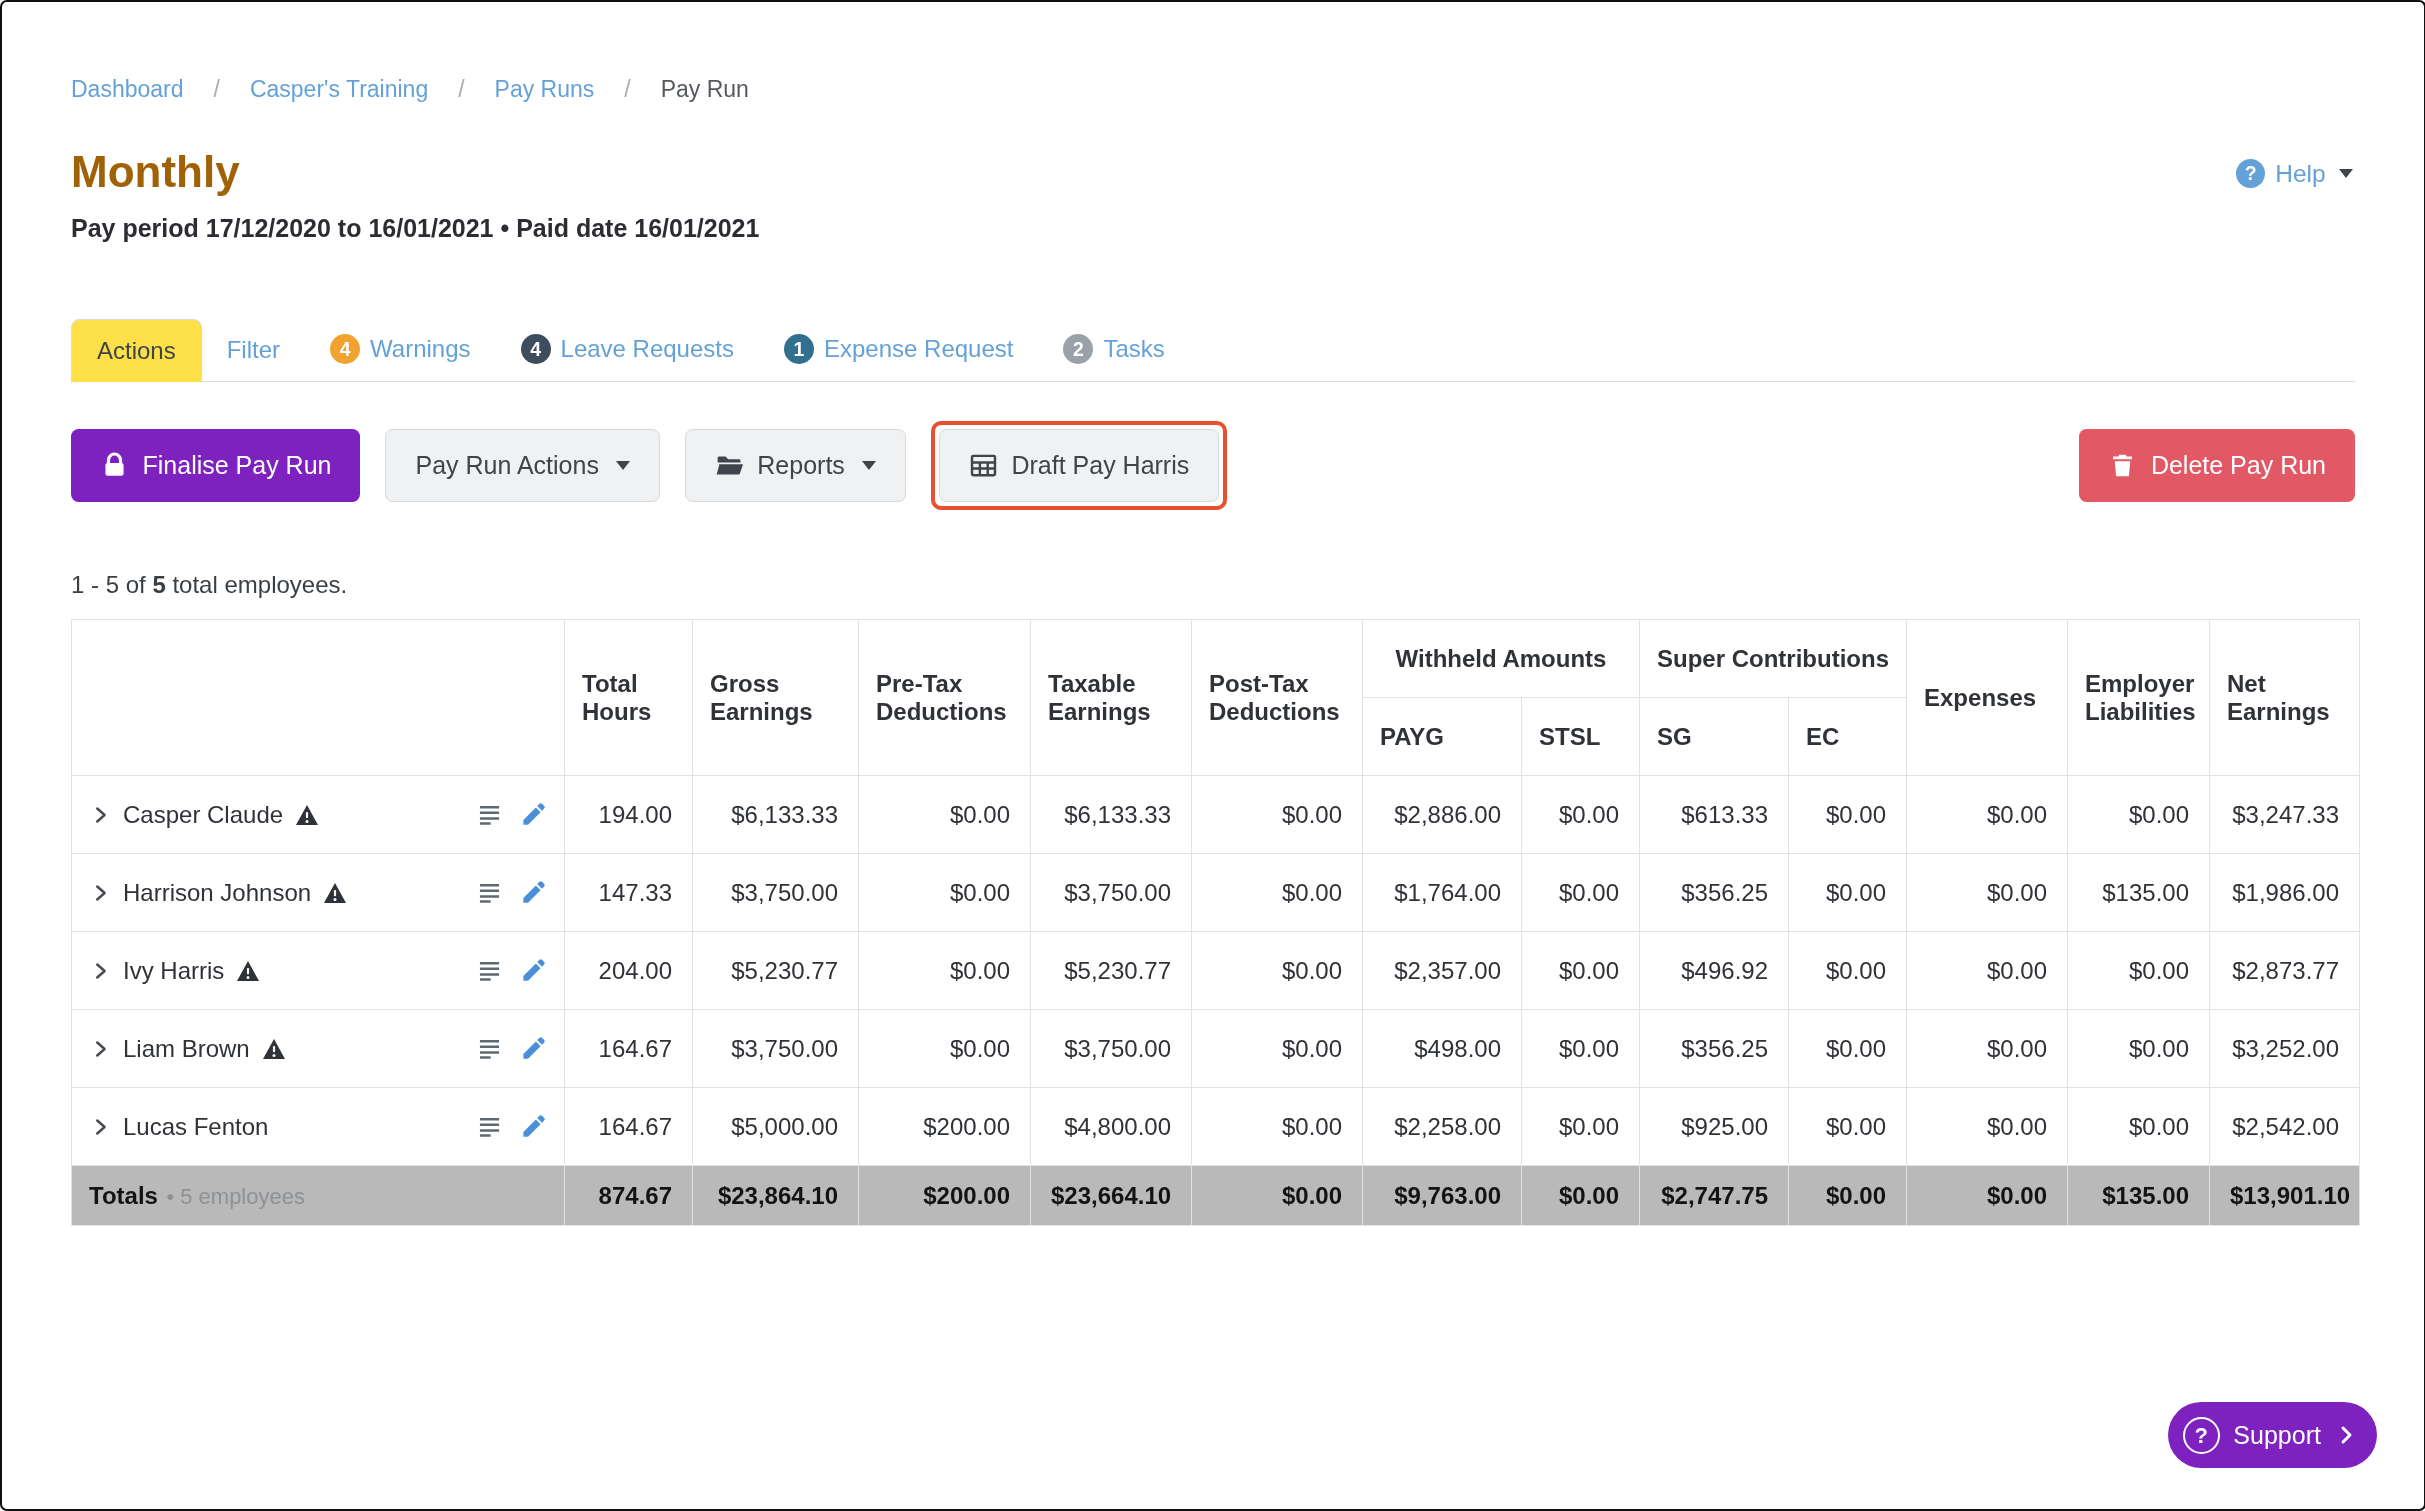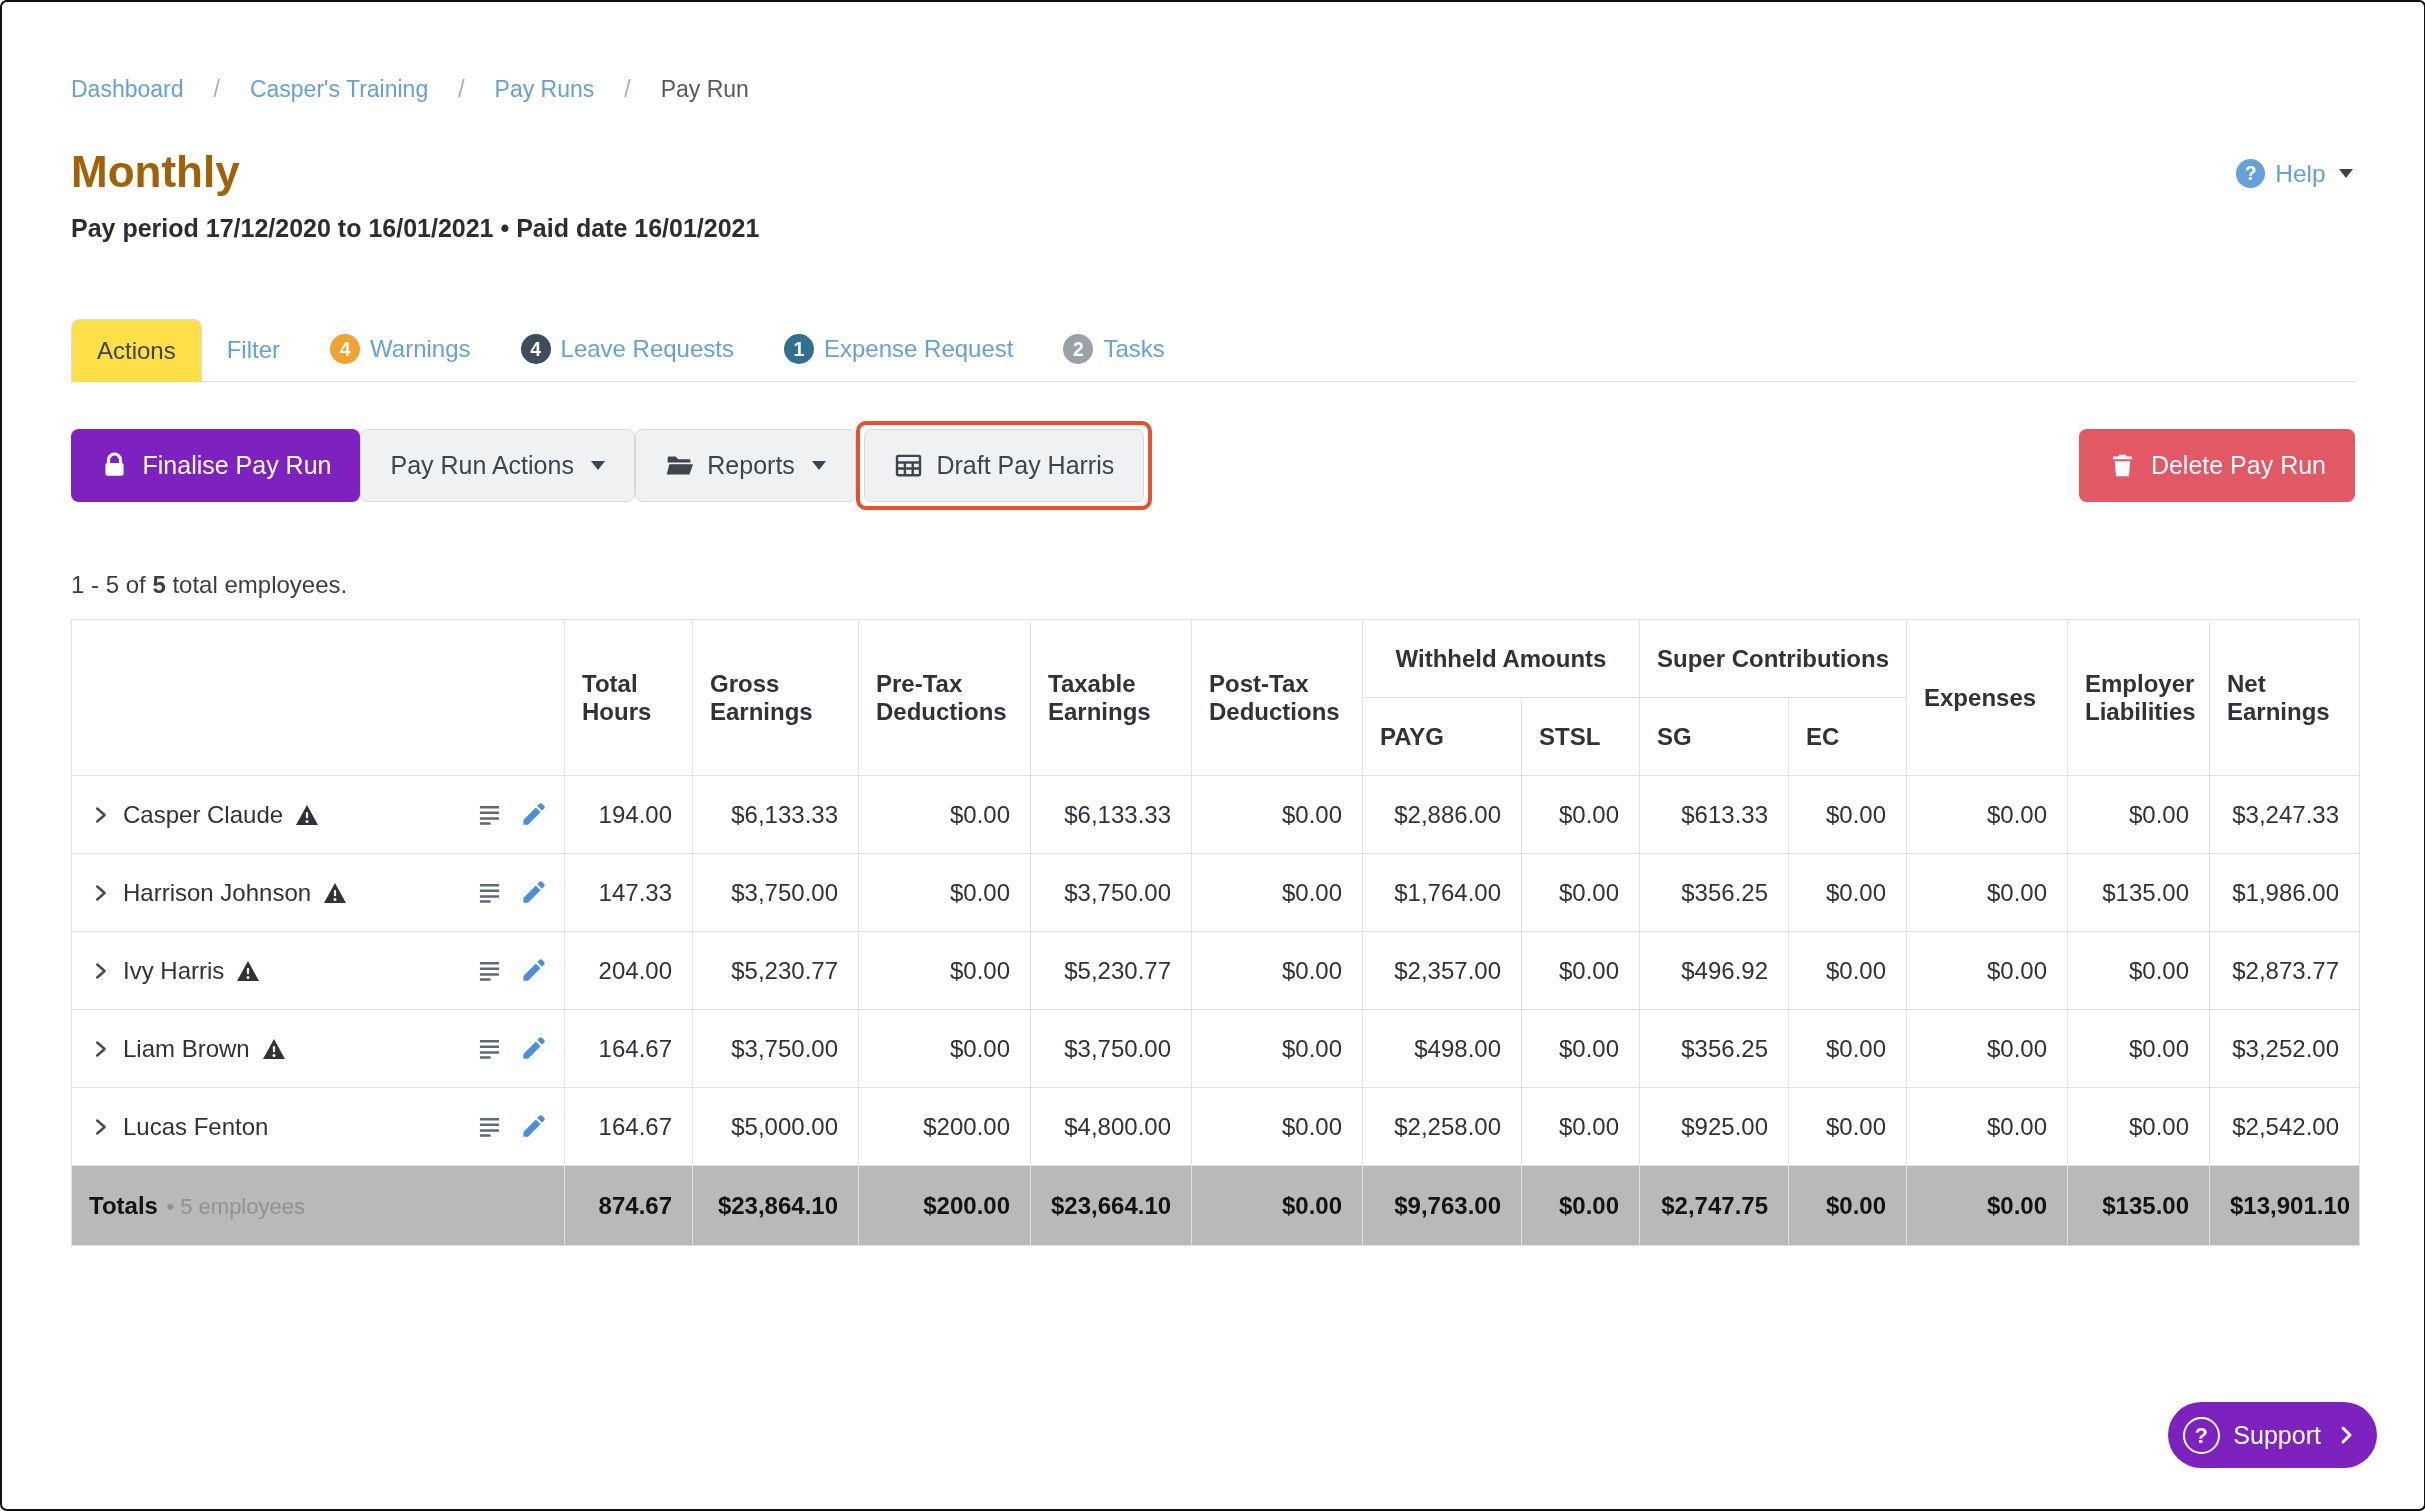--- a/index.html
+++ b/index.html
@@ -41,40 +41,40 @@
   .tabbar{margin-top:74px;display:flex;align-items:flex-end;border-bottom:1.7px solid #d9dde0;}
   .tab{display:flex;align-items:center;gap:10px;padding:17px 25px;font-size:24px;color:var(--link-blue);cursor:pointer;white-space:nowrap;}
   .tab.active{background:#fde047;color:#3f4449;border:1.7px solid #d9dde0;border-bottom:1.7px solid #fff;margin-bottom:-1.7px;border-radius:8.5px 8.5px 0 0;}
   .badge{display:inline-block;min-width:30px;height:30px;border-radius:50%;color:#fff;font-size:19.4px;line-height:30px;text-align:center;font-weight:bold;}
   .badge-warnings{background:var(--warnings-badge);}
   .badge-leave{background:var(--leave-requests-badge);}
   .badge-expense{background:var(--expense-request-badge);}
   .badge-tasks{background:var(--tasks-badge);}
 
   
-  .toolbar{margin-top:39px;display:flex;align-items:center;}
+  .toolbar{margin-top:39px;display:flex;align-items:center;gap:25px;}
   .btn{display:inline-flex;align-items:center;gap:13.5px;height:73px;padding:0 29px;border-radius:7.6px;font-size:25px;font-weight:500;font-family:inherit;border:none;cursor:pointer;white-space:nowrap;}
   .btn-purple{background:var(--primary-purple);color:#fff;}
   .btn-light{background:#f0f1f2;border:1.7px solid #d6d9db;color:#3f4449;}
   .btn-red{background:var(--danger-red);color:#fff;}
   .btn .caret{border-top-color:currentColor;}
   .btn-red{margin-left:auto;}
   .ic{width:29px;height:29px;flex:0 0 auto;}
   .highlight{display:inline-flex;border:4.2px solid var(--highlight-outline);border-radius:10px;padding:4.2px;}
 
   
   .summary{margin-top:61px;font-size:24px;color:#3a3f44;}
   .summary b{font-weight:700;}
 
   
   table.paytable{margin-top:20px;width:2287px;border-collapse:collapse;table-layout:fixed;font-size:24px;color:var(--text-dark);}
   .paytable th,.paytable td{border:1.7px solid var(--border-gray);}
   .paytable thead tr{height:78px;}
   .paytable tbody tr{height:78px;}
-  .paytable tfoot tr{height:80px;border-radius:23px;}
+  .paytable tfoot tr{height:60px;border-radius:23px;}
   .paytable th{font-weight:600;text-align:left;padding:10px 17px;vertical-align:middle;background:#fff;}
   .paytable th.group{text-align:center;}
   .paytable td.num{text-align:right;padding:8.5px 20px;}
   td.name-cell{padding:0 17px;}
   .name-inner{display:flex;align-items:center;gap:12px;}
   .chev{width:22px;height:22px;display:inline-flex;cursor:pointer;flex:0 0 auto;}
   .emp-name{cursor:pointer;}
   .warn{width:24px;height:22px;display:inline-flex;flex:0 0 auto;}
   .row-icons{margin-left:auto;display:flex;align-items:center;gap:17px;}
   .row-icons span{width:27px;height:27px;display:inline-flex;cursor:pointer;}

